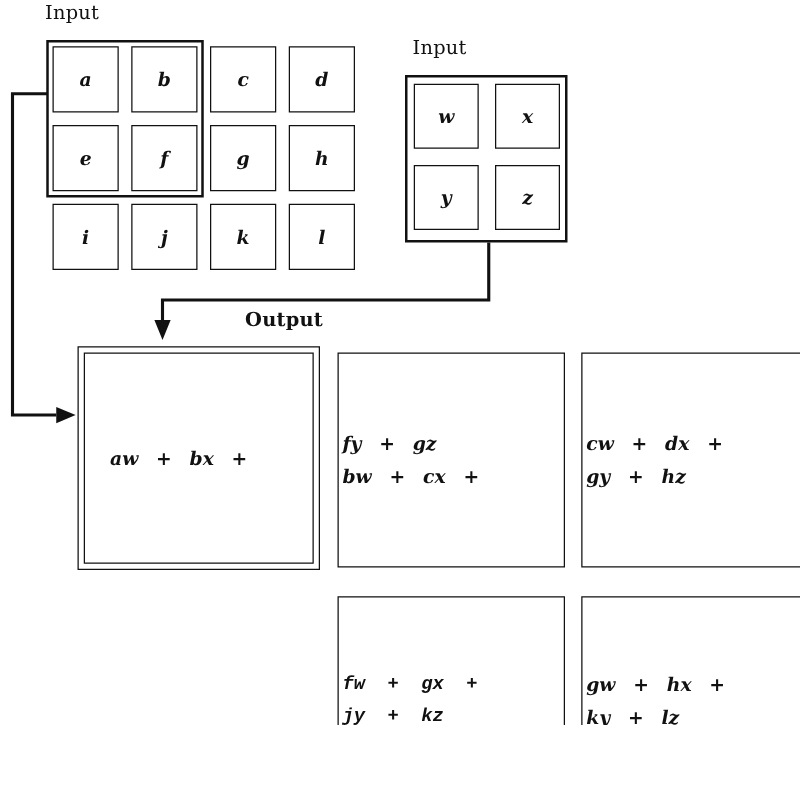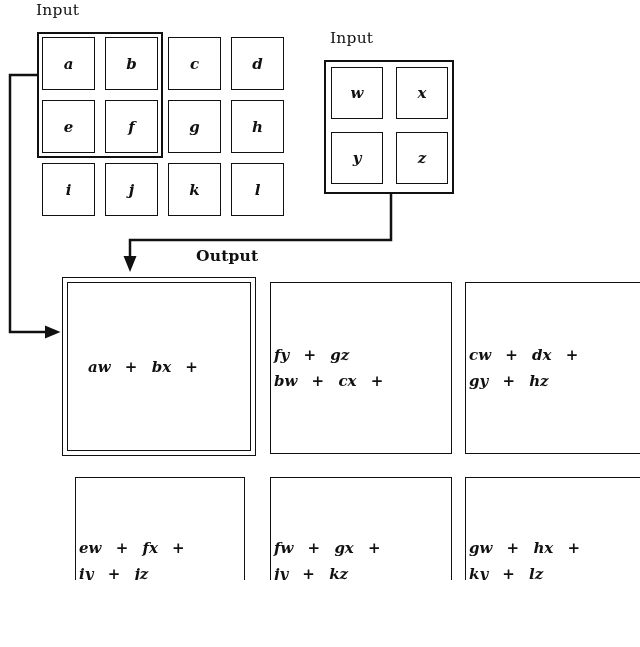--- a/index.html
+++ b/index.html
@@ -113,26 +113,22 @@
   <div class="output-box" style="left:270px; top:282px; width:182px; height:172px;">
     <div class="expr-line">fy + gz</div>
     <div class="expr-line">bw + cx +</div>
   </div>
 
   <div class="output-box" style="left:465px; top:282px; width:180px; height:172px;">
     <div class="expr-line">cw + dx +</div>
     <div class="expr-line">gy + hz</div>
   </div>
 
-  <div class="output-box" style="left:75px; top:477px; width:170px; height:168px;">
-    <div class="expr-line">ew + fx +</div>
-    <div class="expr-line">iy + jz</div>
-  </div>
 
-  <div class="output-box" style="left:270px; top:477px; width:182px; height:168px;">
+  <div class="output-box" style="left:270px; top:477px; width:182px; height:168px;font-family:Liberation Mono, monospace;">
     <div class="expr-line">fw + gx +</div>
     <div class="expr-line">jy + kz</div>
   </div>
 
   <div class="output-box" style="left:465px; top:477px; width:180px; height:168px;">
     <div class="expr-line">gw + hx +</div>
     <div class="expr-line">ky + lz</div>
   </div>
 
   <svg id="arrow-layer" viewBox="0 0 640 647" xmlns="http://www.w3.org/2000/svg">

